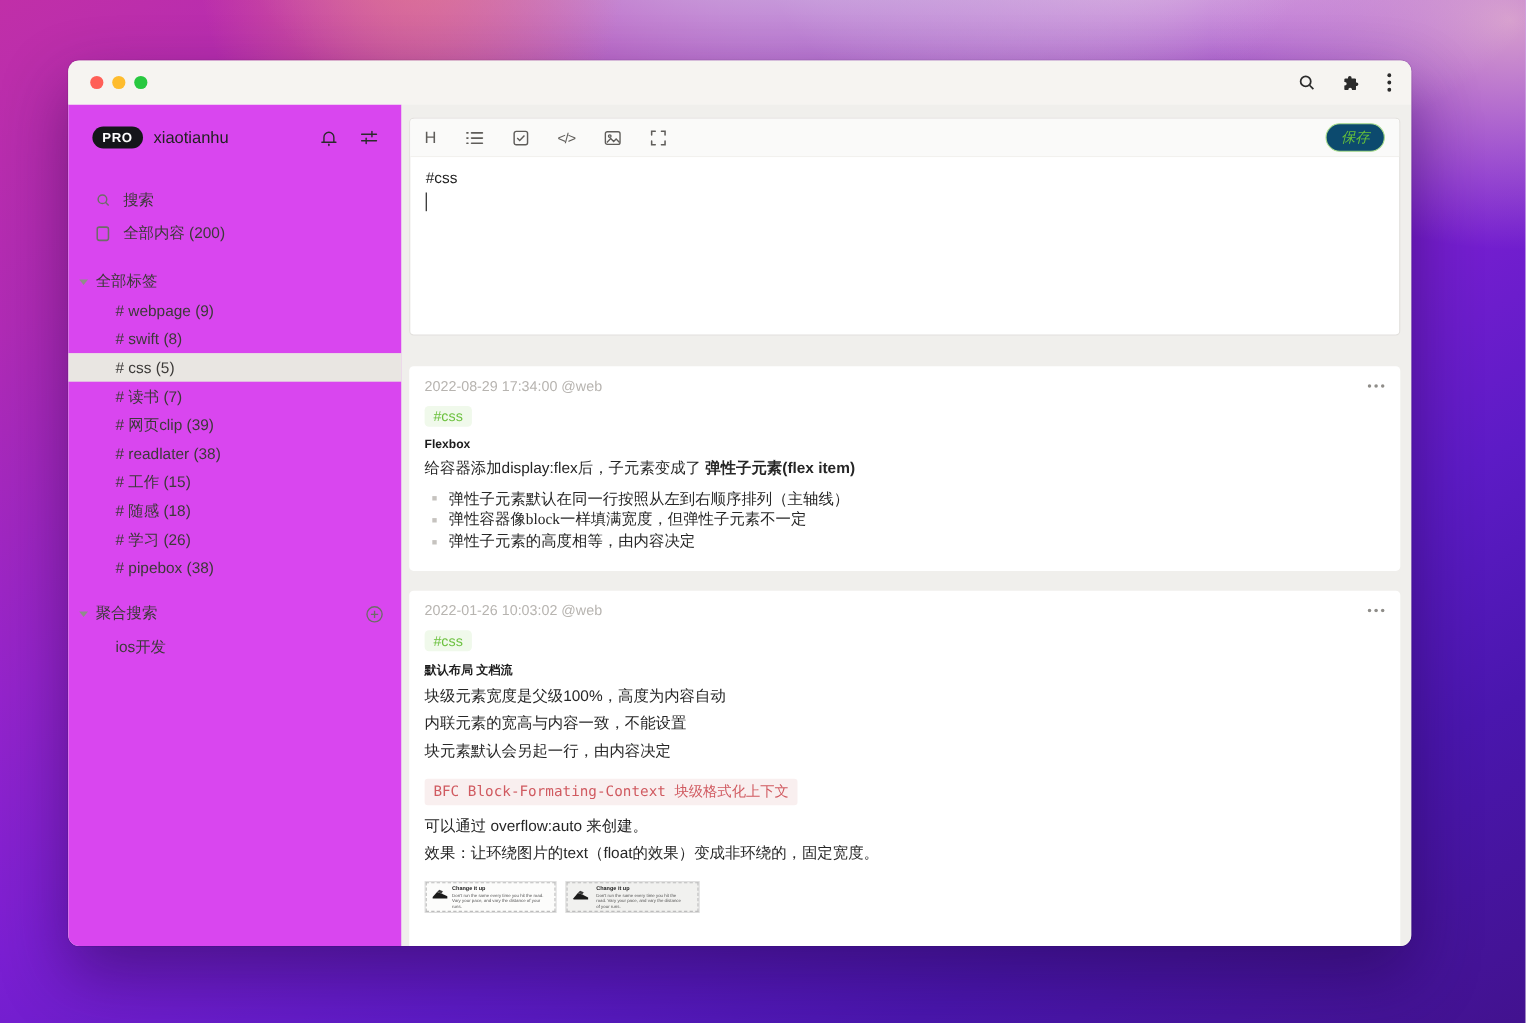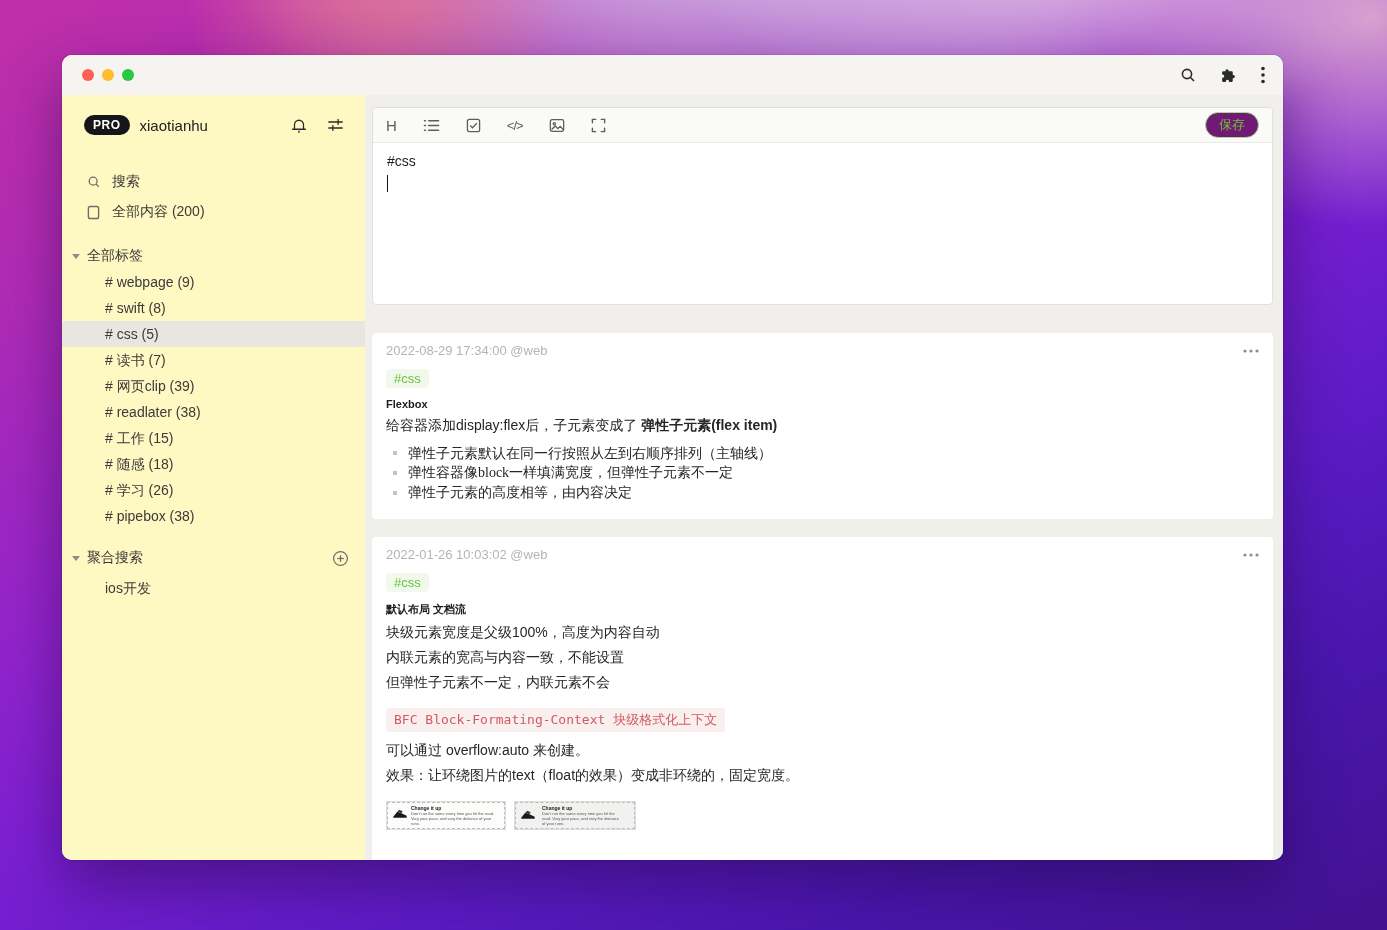--- a/index.html
+++ b/index.html
@@ -27,21 +27,21 @@
   .light { width:12px; height:12px; border-radius:50%; }
   .light.red { background:#ff5f57; } .light.yellow { background:#febc2e; } .light.green { background:#28c840; }
   .win-title { position:absolute; left:0; right:0; text-align:center; font-size:13px; color:#3c3a38; pointer-events:none; }
   .tb-icons { position:absolute; right:18px; top:0; height:40px; display:flex; align-items:center; gap:24px; }
   .tb-btn { background:none; border:none; cursor:pointer; display:flex; align-items:center; color:#2b2b2b; }
 
   
   .window-body { display:flex; height:765px; }
 
   
-  .sidebar { width:303px; background:#fef9c3; flex-shrink:0; padding-top:10px; font-size:14px; color:#3c3a38; }
+  .sidebar { width:303px; background:#d946ef; flex-shrink:0; padding-top:10px; font-size:14px; color:#3c3a38; }
   .sb-header { display:flex; align-items:center; height:40px; padding:0 20px 0 22px; margin-bottom:22px; }
   .pro-badge { background:#15161a; color:#fff; font-size:12px; font-weight:bold; letter-spacing:.5px; padding:3px 9px; border-radius:11px; }
   .sb-username { margin-left:10px; font-weight:normal; font-size:15px; color:#222; }
   .sb-header-icons { margin-left:auto; display:flex; gap:18px; align-items:center; }
   .sb-iconbtn { background:none; border:none; cursor:pointer; display:flex; color:#2b2b2b; }
 
   .sb-item { display:flex; align-items:center; gap:11px; height:30px; padding-left:24px; cursor:pointer; }
   .sb-item + .sb-item { margin-top:0; }
   .sb-icon { width:15px; display:flex; justify-content:center; color:#6e6c68; }
   .sb-section { display:flex; align-items:center; gap:7px; height:26px; padding:0 16px 0 10px; margin-top:16px; color:#3c3a38; cursor:pointer; }
@@ -52,21 +52,21 @@
   .saved-search-item { height:26px; line-height:26px; padding-left:43px; cursor:pointer; margin-top:4px; }
 
   
   .main { flex:1; background:#f0efec; padding:12px 10px 0 7px; overflow:hidden; }
 
   .editor { background:#fff; border:1px solid #e2e0dd; border-radius:4px; height:198px; display:flex; flex-direction:column; }
   .editor-toolbar { height:35px; display:flex; align-items:center; gap:26px; padding:0 13px; background:#fafaf9; border-bottom:1px solid #eceae7; border-radius:4px 4px 0 0; }
   .ed-btn { background:none; border:none; cursor:pointer; display:flex; align-items:center; color:#5f5d5a; font-size:15px; }
   .ed-btn .glyph { font-size:15px; color:#5f5d5a; font-family:"Liberation Sans",sans-serif; }
   .ed-btn .glyph.code { font-size:13px; letter-spacing:-1px; }
-  .save-btn { margin-left:auto; background:#701a75; border:1px solid #a9dd8c; color:#67c23a; font-size:13px; padding:3px 13px; border-radius:13px; cursor:pointer; }
+  .save-btn { margin-left:auto; background:#0c4a6e; border:1px solid #a9dd8c; color:#67c23a; font-size:13px; padding:3px 13px; border-radius:13px; cursor:pointer;font-style:italic; }
   .editor-content { padding:9px 14px; font-size:14px; color:#1f1f1f; line-height:19px; flex:1; cursor:text; }
   .text-caret { width:1px; height:17px; background:#111; margin-top:4px; }
 
   
   .card { background:#fff; border-radius:4px; padding:10px 14px 16px; }
   .card-1 { margin-top:28px; }
   .card-2 { margin-top:18px; height:400px; }
   .card-head { display:flex; align-items:center; font-size:13px; color:#b7b4b0; }
   .more-btn { margin-left:auto; background:none; border:none; cursor:pointer; color:#8f8d89; display:flex; }
   .tag-pill { display:inline-block; margin-top:11px; background:#f0f9eb; color:#6cc13f; font-size:13px; padding:2px 8px; border-radius:4px; cursor:pointer; }
@@ -279,21 +279,21 @@
                   <circle cx="2" cy="2" r="1.6"></circle>
                   <circle cx="8" cy="2" r="1.6"></circle>
                   <circle cx="14" cy="2" r="1.6"></circle>
                 </svg>
             </button>
           </div>
           <span class="tag-pill">#css</span>
           <div class="note-title">默认布局 文档流</div>
           <div class="note-line">块级元素宽度是父级100%，高度为内容自动</div>
           <div class="note-line">内联元素的宽高与内容一致，不能设置</div>
-          <div class="note-line">但弹性子元素不一定，内联元素不会</div>
+          <div class="note-line">块元素默认会另起一行，由内容决定</div>
           <div><span class="code-chip">BFC Block-Formating-Context 块级格式化上下文</span></div>
           <div class="note-line after-code">可以通过 overflow:auto 来创建。</div>
           <div class="note-line">效果：让环绕图片的text（float的效果）变成非环绕的，固定宽度。</div>
 
           <div class="thumb-row">
             <div class="thumb thumb-1">
               <div class="thumb-inner">
                 <span class="shoe">
                   <svg width="16" height="11" viewBox="0 0 24 16">
                       <path d="M2 11 L8 4 L14 6 L22 10 L22 13 L2 13 Z" fill="#1a1a1a"></path>

